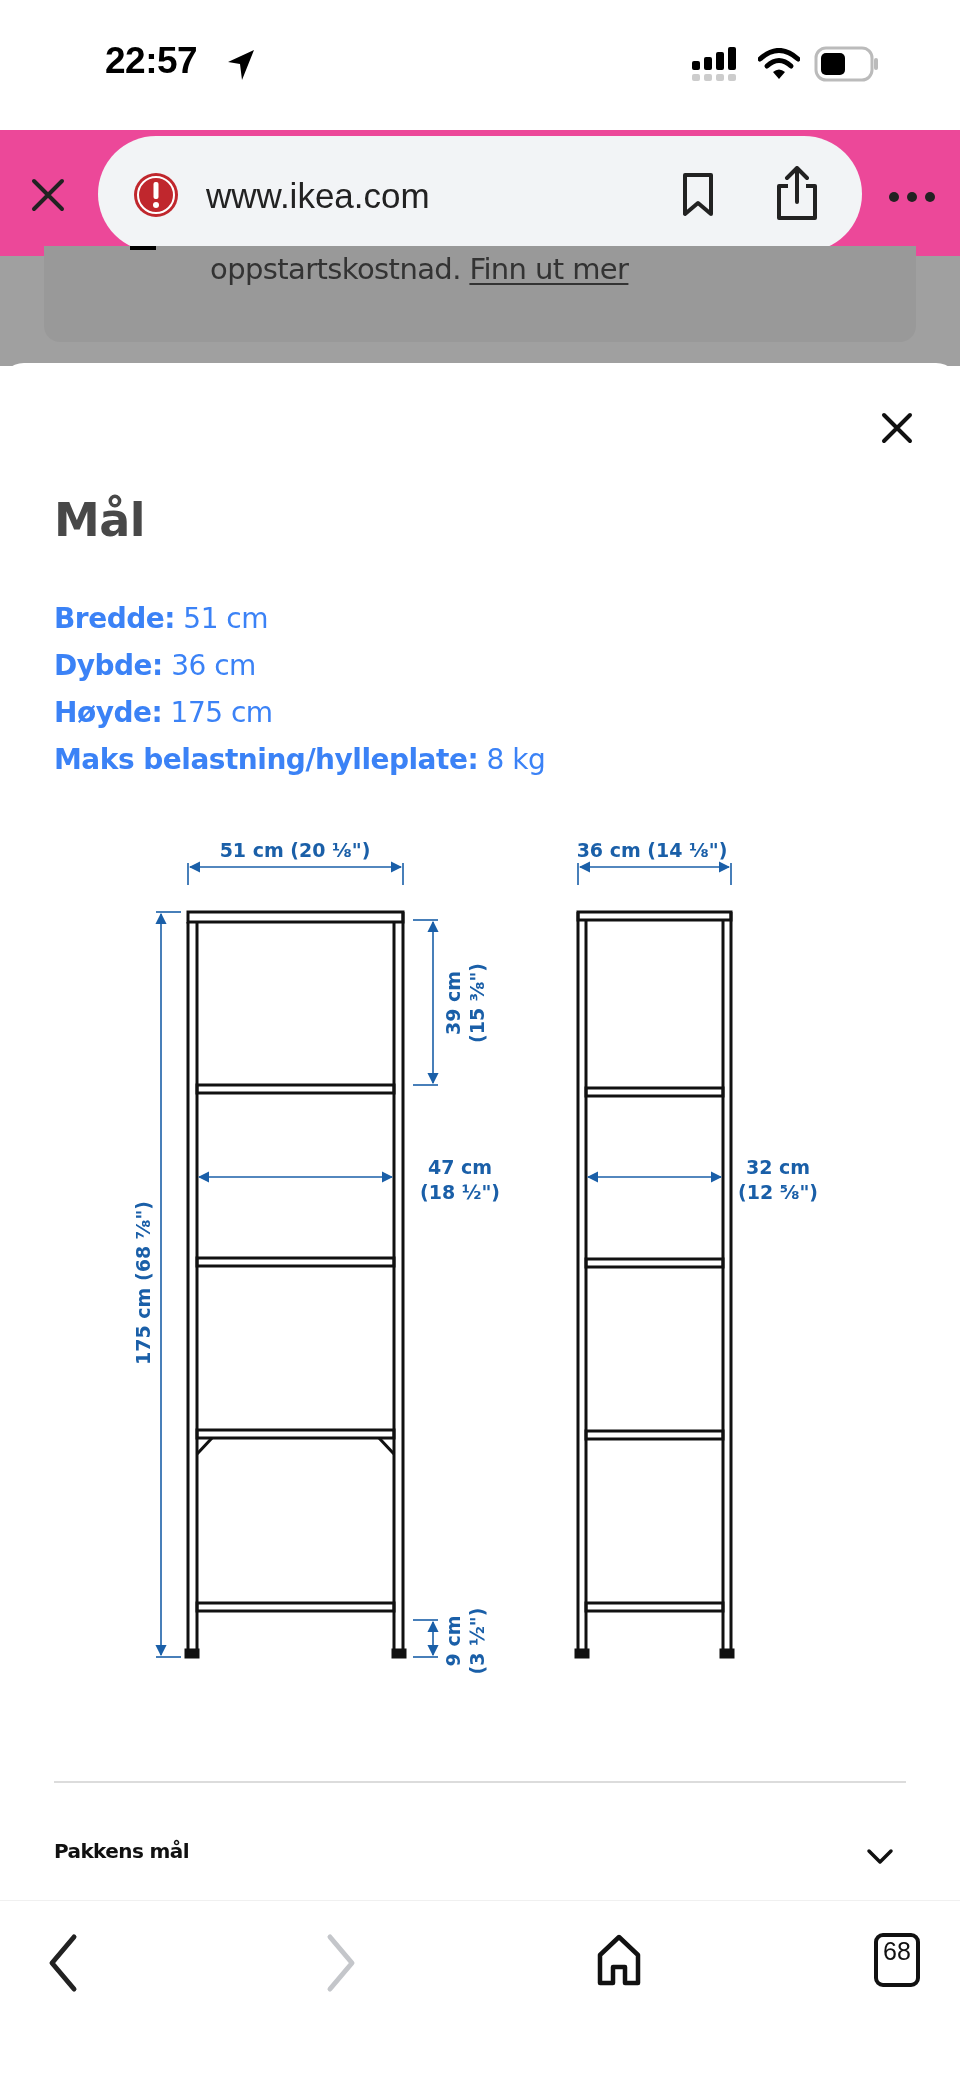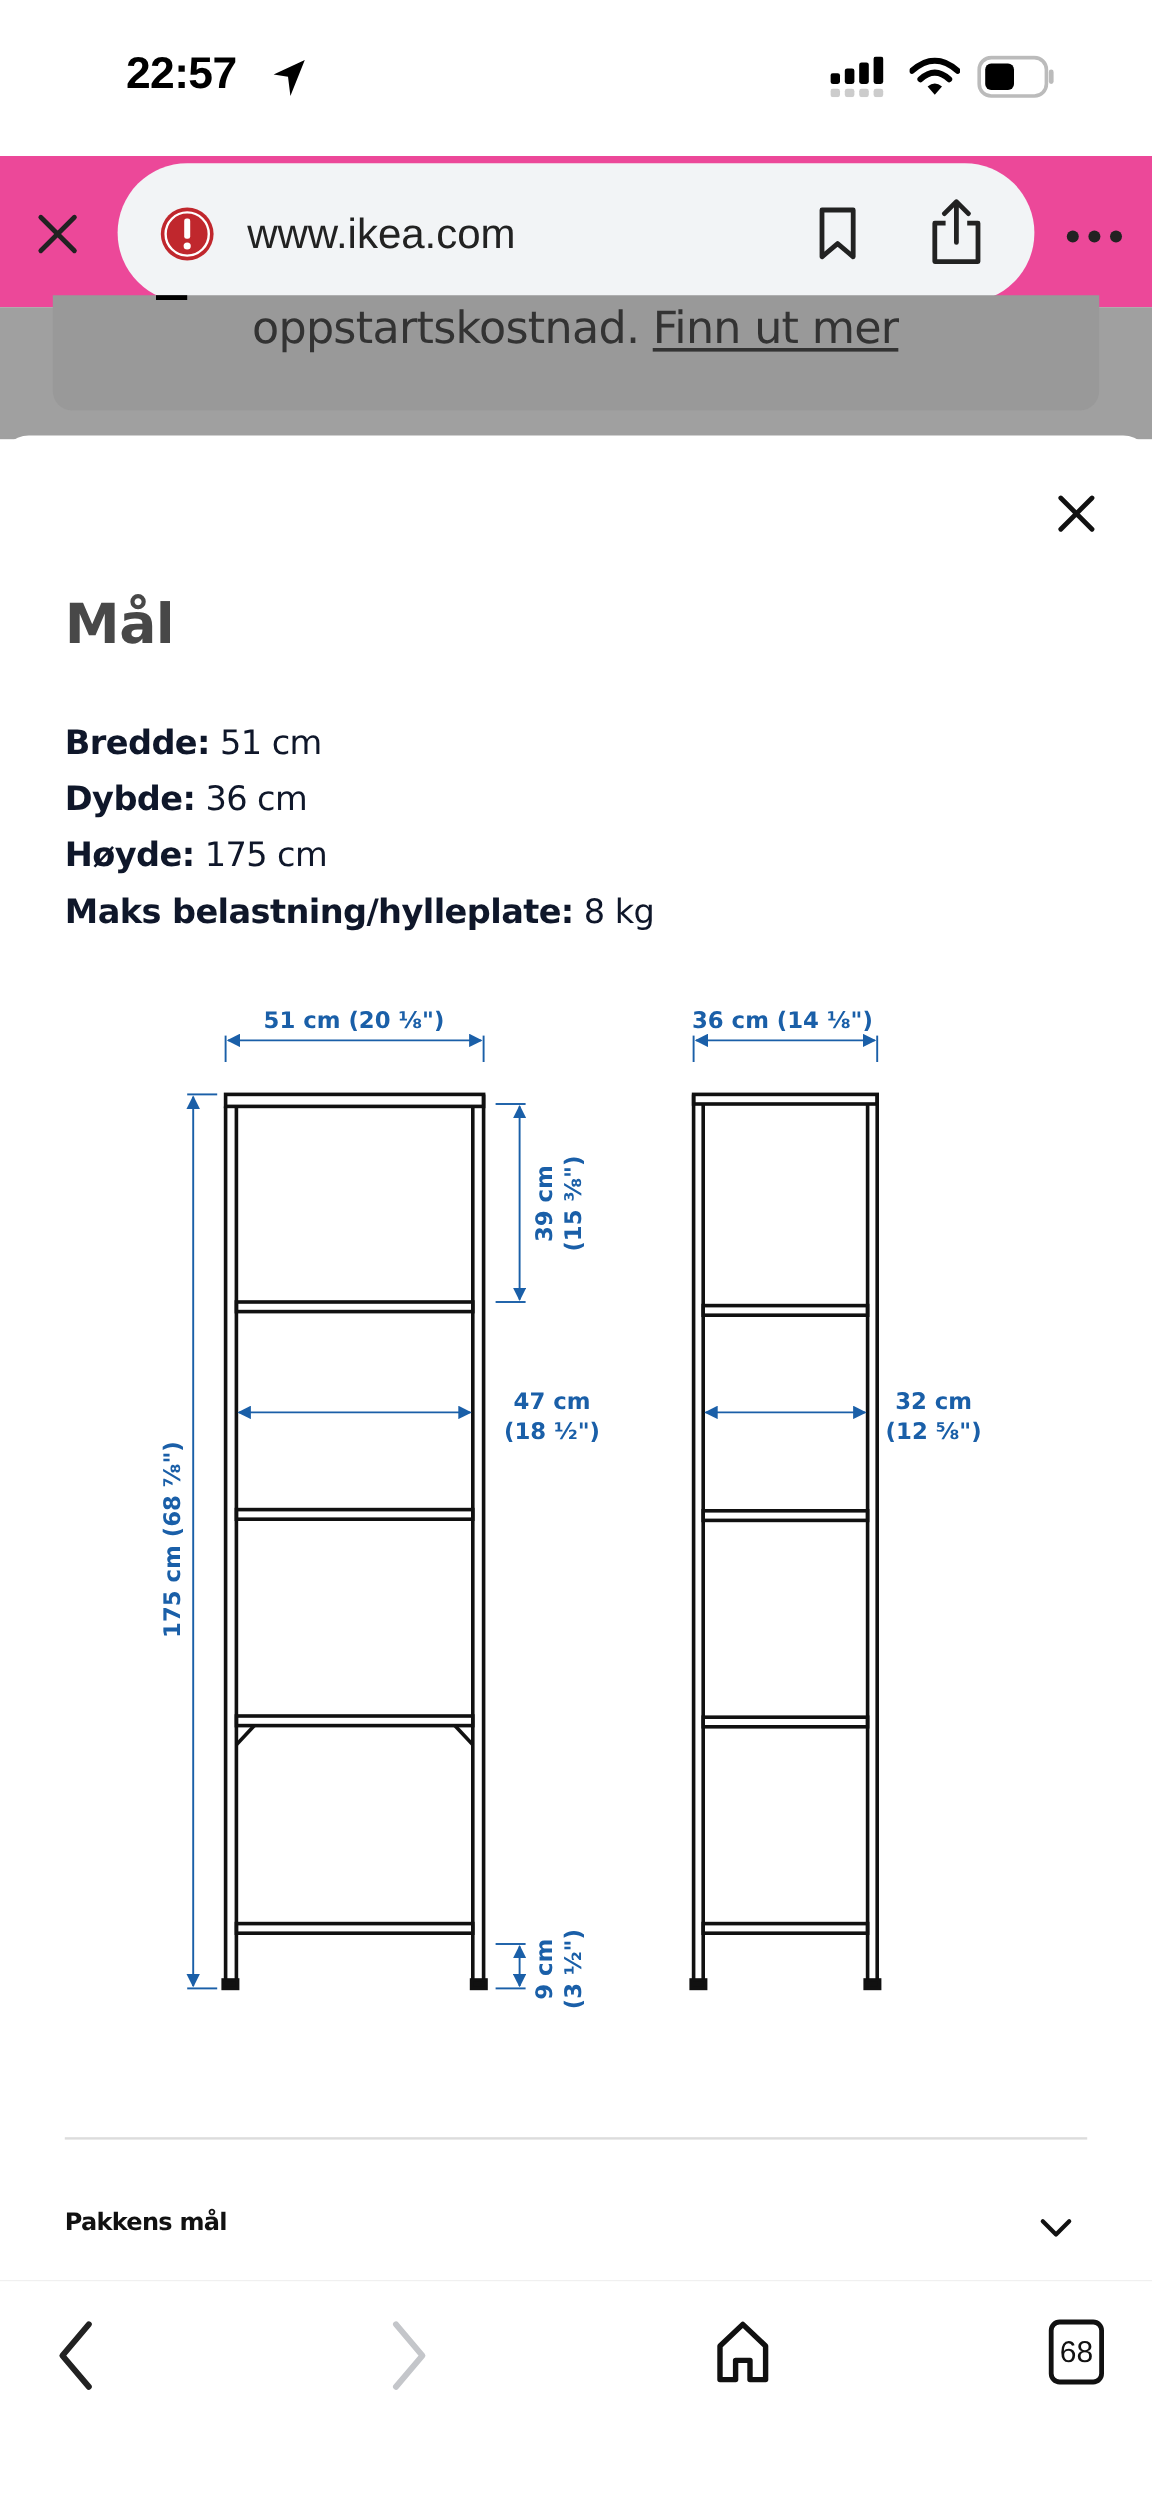--- a/index.html
+++ b/index.html
@@ -19,44 +19,44 @@
   .url-warn { position: absolute; left: 34px; top: 35px; width: 48px; height: 48px; }
   .url-text { position: absolute; left: 108px; top: 40px; font-family: "Liberation Sans", sans-serif; font-size: 35px; color: #222; }
   .url-bookmark { position: absolute; left: 582px; top: 36px; width: 36px; height: 46px; }
   .url-share { position: absolute; left: 676px; top: 30px; width: 46px; height: 56px; }
   .more-btn { position: absolute; left: 888px; top: 60px; width: 48px; height: 14px; }
 
   
   .page-dim { position: absolute; left: 0; top: 256px; width: 960px; height: 110px; background: #a0a0a0; }
   .dim-card { position: absolute; left: 44px; top: -10px; width: 872px; height: 96px; background: #999999; border-radius: 0 0 16px 16px; }
   .dim-dash { position: absolute; left: 86px; top: 0px; width: 26px; height: 4px; background: #000; }
-  .dim-text { position: absolute; left: 166px; top: 6px; font-family: "DejaVu Sans", sans-serif; font-size: 37px; color: #333; letter-spacing: -0.6px; }
+  .dim-text { position: absolute; left: 166px; top: 6px; font-family: "DejaVu Sans", sans-serif; font-size: 29px; color: #333; letter-spacing: -0.6px; }
   .dim-link { text-decoration: underline; text-underline-offset: 4px; }
 
   
   .sheet { position: absolute; left: 0; top: 363px; width: 960px; height: 1540px; background: #fff; border-radius: 24px 24px 0 0; padding-left: 28px; }
   .sheet-close { position: absolute; left: 880px; top: 48px; width: 34px; height: 34px; }
   .sheet-title { position: absolute; left: 54px; top: 130px; font-family: "DejaVu Sans", sans-serif; font-weight: 700; font-size: 46px; color: #484848; letter-spacing: -0.5px; }
-  .specs { position: absolute; left: 54px; top: 232px; font-family: "DejaVu Sans", sans-serif; font-size: 28px; color: #0f172a; line-height: 47px; letter-spacing: -0.5px; }
+  .specs { position: absolute; left: 54px; top: 232px; font-family: "DejaVu Sans", sans-serif; font-size: 28px; color: #3b82f6; line-height: 47px; letter-spacing: -0.5px; }
   .spec-row b { font-weight: 700; }
 
   .diagram { position: absolute; left: 120px; top: 460px; width: 800px; height: 900px; }
   .diagram text { font-family: "DejaVu Sans", sans-serif; font-weight: 700; fill: #1a5fa8; }
 
   .divider { position: absolute; left: 54px; top: 1418px; width: 852px; height: 2px; background: #dcdcdc; }
   .accordion { position: absolute; left: 54px; top: 1472px; width: 852px; height: 60px; }
   .accordion-label { position: absolute; left: 0; top: 4px; font-family: "DejaVu Sans", sans-serif; font-weight: 700; font-size: 20px; color: #111; letter-spacing: -0.6px; }
   .accordion-chevron { position: absolute; right: 12px; top: 12px; width: 28px; height: 20px; }
 
   
   .toolbar { position: absolute; left: 0; top: 1900px; width: 960px; height: 181px; background: #fff; border-top: 1px solid #f0f0f0; }
   .tb-back { position: absolute; left: 44px; top: 32px; width: 40px; height: 60px; }
   .tb-fwd { position: absolute; left: 320px; top: 32px; width: 40px; height: 60px; }
   .tb-home { position: absolute; left: 596px; top: 32px; width: 46px; height: 56px; }
-  .tb-tabs { position: absolute; left: 874px; top: 32px; width: 46px; height: 54px; border: 4px solid #111; border-radius: 9px; display: flex; align-items: center; justify-content: center; font-family: "Liberation Sans", sans-serif; font-size: 25px; color: #111; }
+  .tb-tabs { position: absolute; left: 874px; top: 32px; width: 46px; height: 54px; border: 4px solid #111; border-radius: 9px; display: flex; justify-content: center; font-family: "Liberation Sans", sans-serif; font-size: 25px; color: #111; }
 </style>
 </head>
 <body>
 
 <div class="status-bar">
   <span class="status-time">22:57</span>
   <svg class="status-loc" viewBox="0 0 30 34">
     <path d="M28 2 L2 14 L14 16 L16 32 Z" fill="#000"></path>
   </svg>
   <div class="status-right">

